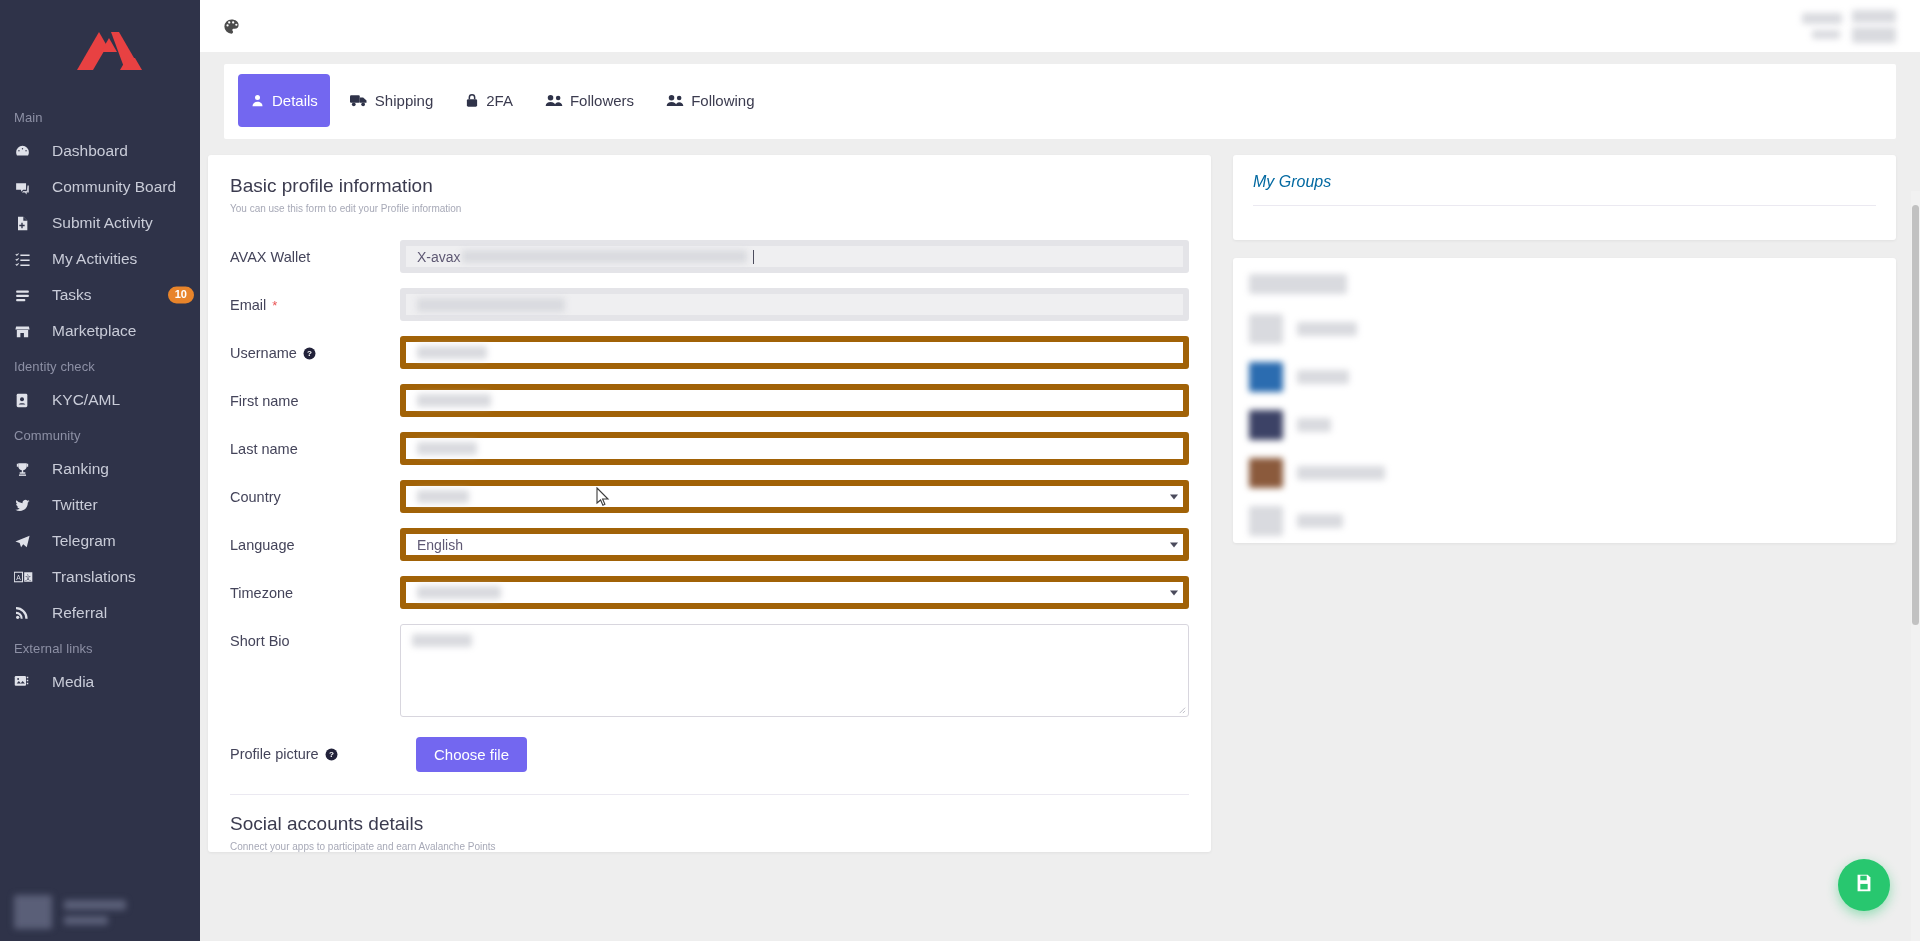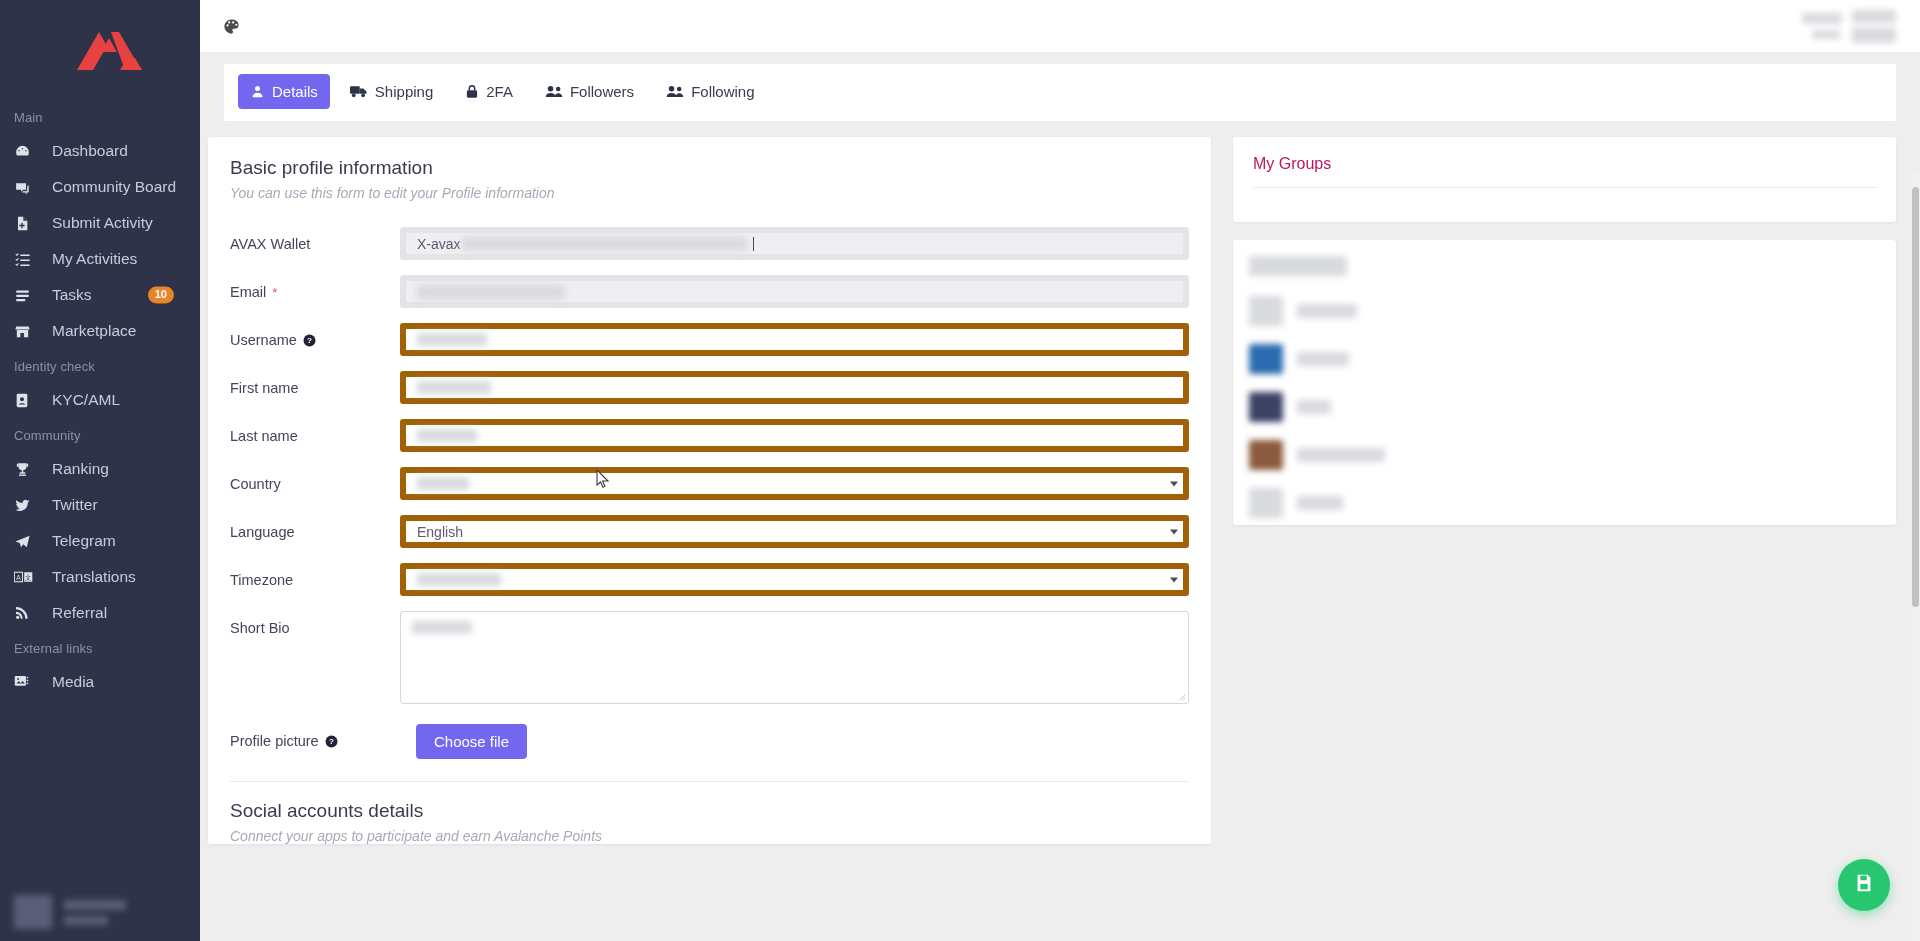--- a/index.html
+++ b/index.html
@@ -32,21 +32,21 @@
     padding: 0 14px; color: #c9ccd8; font-size: 15.5px;
     cursor: pointer; position: relative;
   }
   .nav-icon {
     width: 26px; min-width: 26px; display: flex; align-items: center;
     color: #dfe1e9; margin-right: 12px;
   }
   .nav-icon svg { display: block; }
   .nav-label { white-space: nowrap; }
   .nav-badge {
-    position: absolute; right: 26px; top: 50%; transform: translateY(-50%);
+    position: absolute; right: 6px; top: 50%; transform: translateY(-50%);
     background: #e8842a; color: #fff; font-size: 11px; font-weight: bold;
     border-radius: 10px; padding: 2px 7px; line-height: 1.2;
   }
   .sidebar-footer {
     position: absolute; bottom: 0; left: 0; right: 0; height: 58px;
     display: flex; align-items: center; padding: 0 14px; gap: 12px;
   }
   .blur { background: #d9dadf; border-radius: 2px; filter: blur(3px); }
   .blur-dark { background: #5a5f78; border-radius: 2px; filter: blur(3px); }
 
@@ -69,41 +69,41 @@
   .tabs-wrap {
     background: #eeeeee; padding: 12px 24px 0 24px; flex: 0 0 auto;
   }
   .tabs {
     background: #ffffff; padding: 10px 14px 12px 14px;
     display: flex; align-items: center; gap: 8px;
     border-radius: 2px;
   }
   .tab {
     display: flex; align-items: center; gap: 7px;
-    font-size: 15px; color: #3b3b4f; padding: 9px 12px;
+    font-size: 15px; color: #3b3b4f; padding: 18px 12px;
     border-radius: 4px; cursor: pointer; white-space: nowrap;
   }
   .tab .tab-icon { display: flex; align-items: center; color: #2f3349; }
   .tab.active { background: #7367f0; color: #ffffff; }
   .tab.active .tab-icon { color: #ffffff; }
 
   .content {
     flex: 1; display: flex; gap: 22px; padding: 16px 24px 0 8px;
     overflow: hidden; position: relative;
   }
   .card {
     background: #ffffff; border-radius: 3px;
     box-shadow: 0 1px 3px rgba(0,0,0,.06);
   }
   .col-left { width: 1003px; min-width: 1003px; }
   .col-right { flex: 1; }
 
   .card-head { padding: 20px 22px 4px 22px; }
   .card-title { font-size: 19px; color: #3b3b4f; font-weight: normal; }
-  .card-sub { font-size: 14px; color: #a7a9b7; margin-top: 6px; font-style: italic; }
+  .card-sub { font-size: 10px; color: #a7a9b7; margin-top: 6px; }
 
   .form { padding: 22px 22px 0 22px; }
   .row { display: flex; align-items: flex-start; margin-bottom: 15px; }
   .row-label {
     width: 170px; min-width: 170px; font-size: 14.5px; color: #44445a;
     padding-top: 9px; display: flex; align-items: center; gap: 6px;
   }
   .req { color: #ea5455; font-size: 13px; }
   .help-icon { display: inline-flex; align-items: center; color: #22223a; }
   .field { flex: 1; position: relative; }
@@ -130,21 +130,21 @@
   .btn-primary {
     background: #7367f0; color: #ffffff; font-size: 15px;
     padding: 9px 18px; border-radius: 4px; border: none;
     cursor: pointer; display: inline-block;
   }
   .divider { height: 1px; background: #ebe9f1; margin: 22px 0 0 0; }
   .section-head { padding: 18px 0 0 0; }
 
   
   .groups-card { padding: 18px 20px 20px 20px; }
-  .groups-title { font-size: 16px; color: #be185d; }
+  .groups-title { font-size: 16px; color: #0369a1; font-style: italic; }
   .groups-rule { height: 1px; background: #ebe9f1; margin: 14px 0 14px 0; }
   .groups-empty { font-size: 14px; color: #44445a; font-style: italic; }
   .blurred-card { margin-top: 18px; padding: 16px; height: 285px; }
   .blur-row { display: flex; align-items: center; gap: 14px; margin-bottom: 18px; }
 
   .cursor { position: absolute; pointer-events: none; }
 
   .fab {
     position: absolute; right: 30px; bottom: 30px;
     width: 52px; height: 52px; border-radius: 50%;

